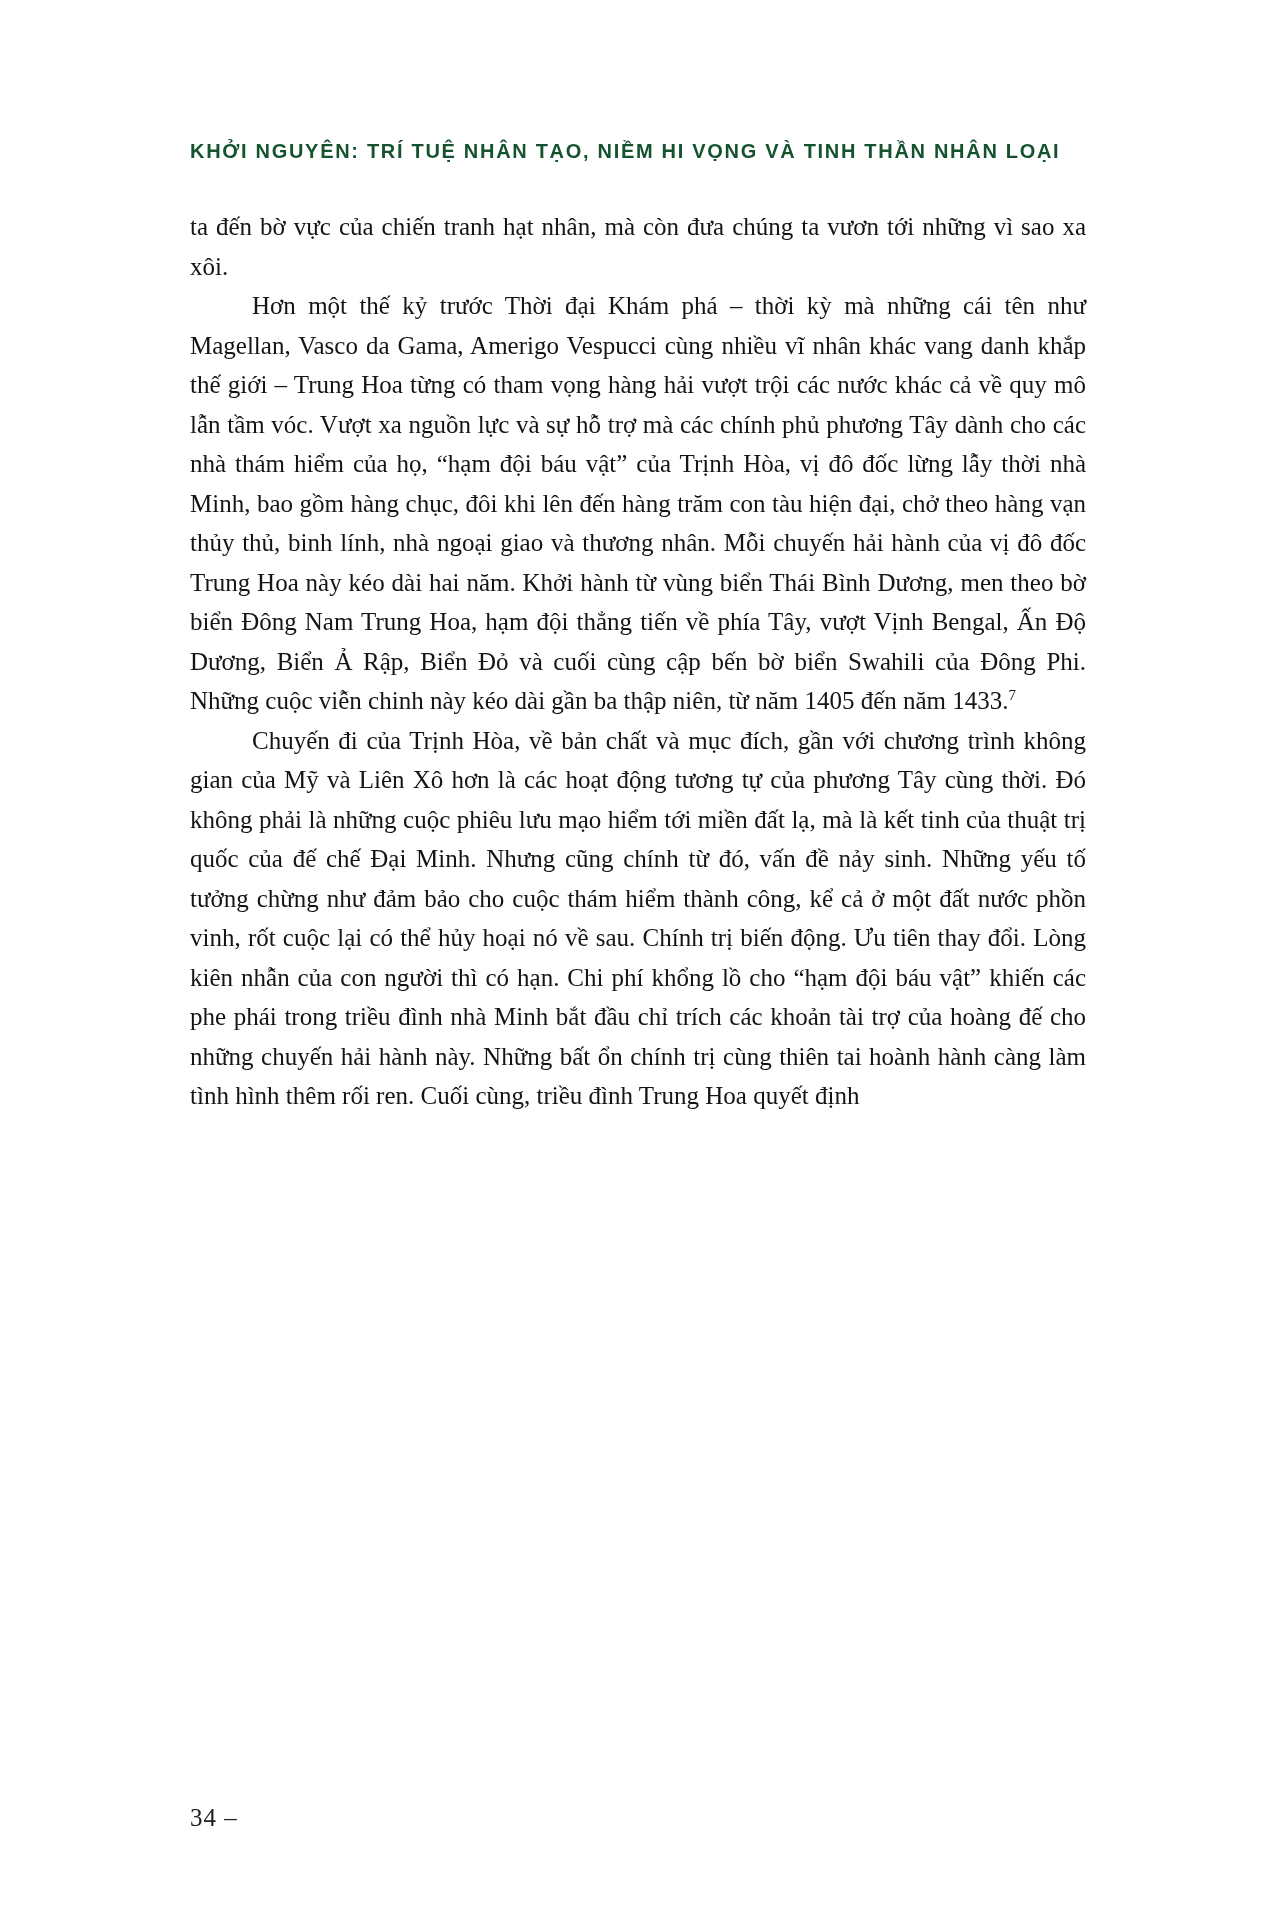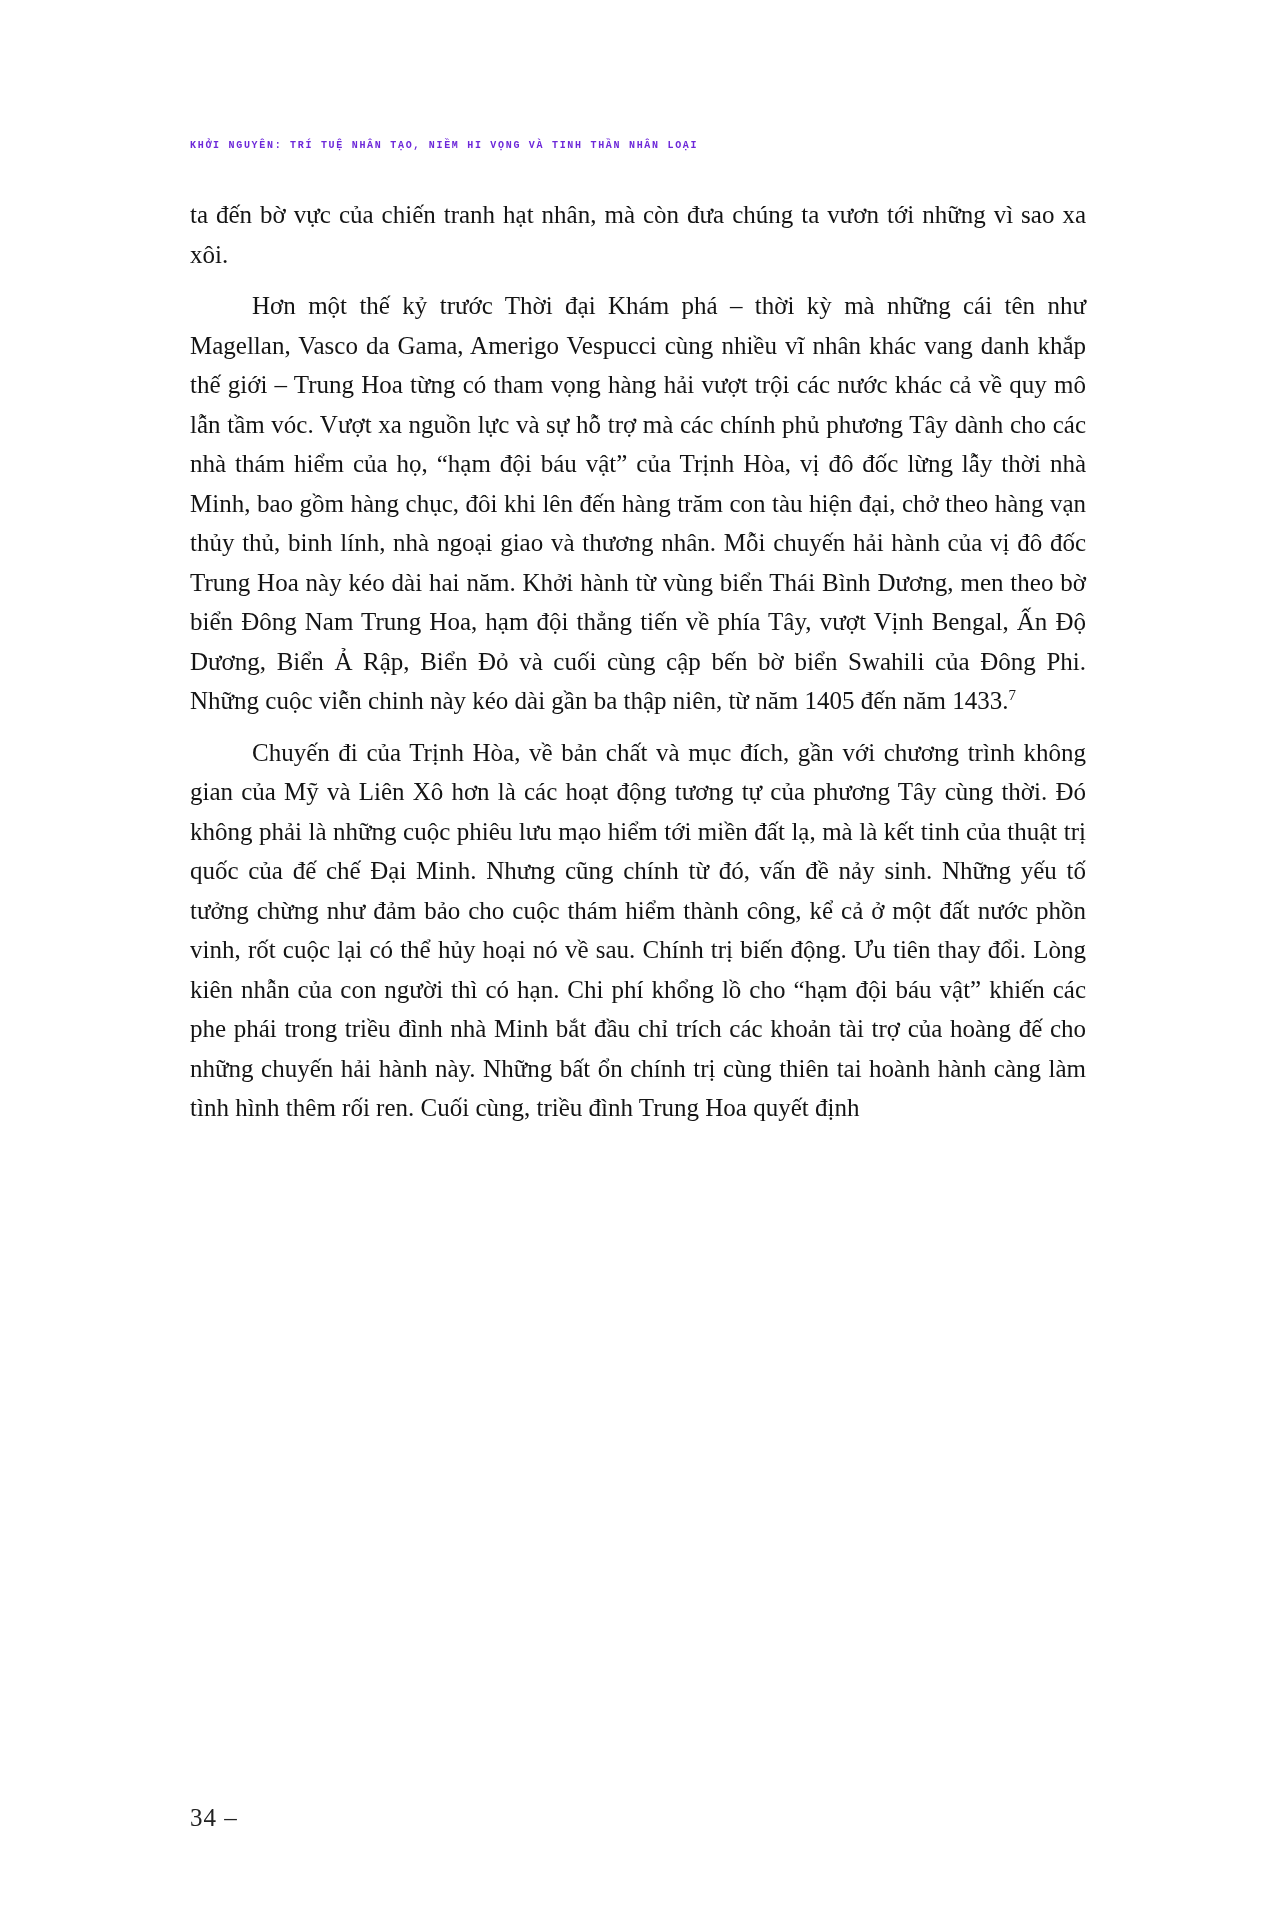--- a/index.html
+++ b/index.html
@@ -18,43 +18,43 @@
   .page {
     position: absolute;
     top: 0;
     left: 0;
     width: 1276px;
     height: 1922px;
     box-sizing: border-box;
     padding: 140px 190px 0 190px;
   }
   .running-head {
-    font-family: Liberation Mono, monospace;
-    font-size: 10px;
+    font-family: Liberation Sans, sans-serif;
+    font-size: 20px;
     letter-spacing: 1.7px;
     font-weight: 600;
-    color: #6d28d9;
+    color: #14532d;
     text-transform: uppercase;
     margin: 0 0 44px 0;
     white-space: nowrap;
   }
   .body-text p {
     font-family: "Liberation Serif", serif;
     font-size: 25px;
     line-height: 1.58;
     text-align: justify;
     margin: 0;
     color: #141414;
     hyphens: none;
   }
   .body-text p.indent {
     text-indent: 62px;
   }
   .body-text p + p {
-    margin-top: 12px;
+    margin-top: 0;
   }
   sup {
     font-size: 0.6em;
     vertical-align: super;
     line-height: 0;
   }
   .folio {
     position: absolute;
     left: 190px;
     bottom: 90px;

